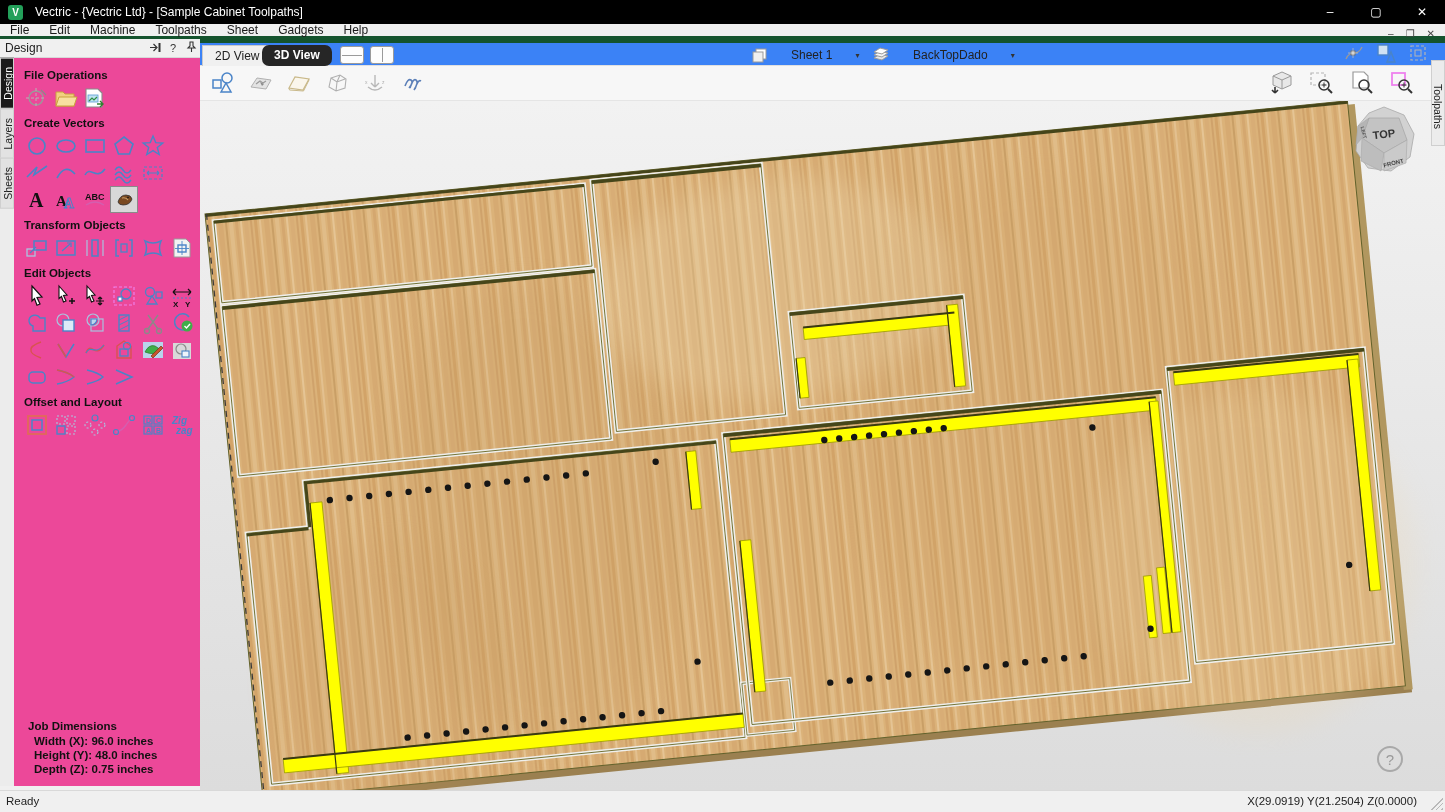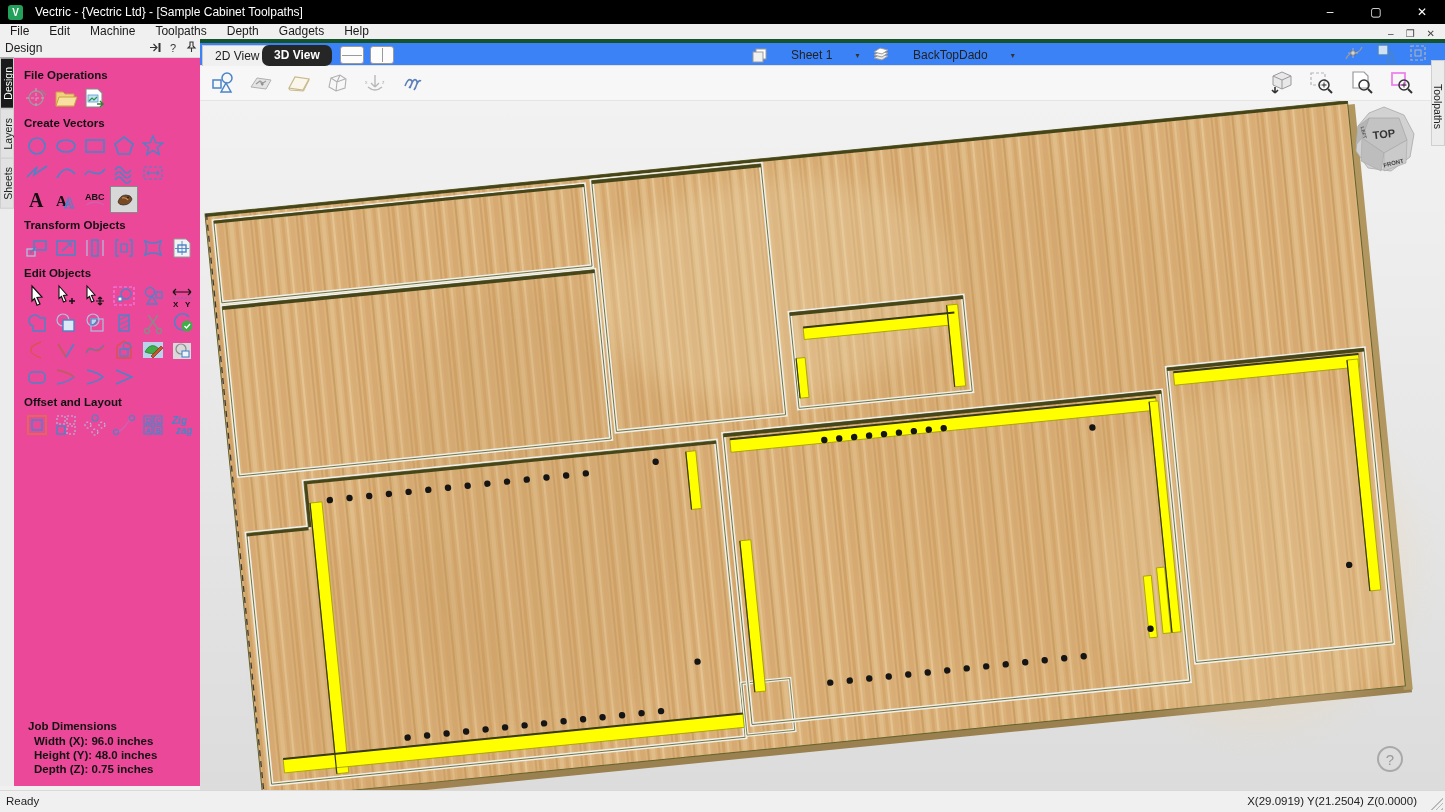--- a/index.html
+++ b/index.html
@@ -7,21 +7,21 @@
   #app { position:relative; width:1445px; height:812px; background:#f0f0f0; }
 
   
   #titlebar { position:absolute; left:0; top:0; width:1445px; height:24px; background:#000; display:flex; align-items:center; color:#fff; font-size:12px; }
   #logo { width:15px; height:15px; margin-left:8px; background:#23a05a; border-radius:3px; color:#fff; font-weight:bold; font-size:10px; display:flex; align-items:center; justify-content:center; }
   #title-text { margin-left:12px; }
   #win-controls { position:absolute; right:0; top:0; height:24px; display:flex; }
   #win-controls span { width:46px; height:24px; display:flex; align-items:center; justify-content:center; font-size:12px; color:#fff; }
 
   
-  #menubar { position:absolute; left:0; top:24px; width:1445px; height:19px; background:#f0f0f0; display:flex; align-items:center; font-size:12px; color:#1a1a1a; border-bottom:4px solid #14532d; }
+  #menubar { position:absolute; left:0; top:24px; width:1445px; height:19px; background:#f0f0f0; display:flex; align-items:center; font-size:12px; color:#1a1a1a; border-bottom:7px solid #14532d; }
   #menubar .menu-item { padding:0 10px; height:19px; line-height:19px; }
   #mdi-controls { position:absolute; right:4px; top:0; height:19px; display:flex; align-items:center; color:#444; font-size:10px; }
   #mdi-controls span { padding:0 6px; }
 
   
   #sidebar { position:absolute; left:0; top:39px; width:176px; height:747px; background:#fff; border-right:7px solid #ec4899; }
   #panel-header { position:absolute; left:0; top:0; width:200px; height:19px; background:#f0f0f0; border-bottom:1px solid #d8d8d8; font-size:12px; color:#222; display:flex; align-items:center; }
   #panel-header .ph-title { margin-left:5px; flex:1; }
   #panel-header .ph-ico { width:18px; text-align:center; color:#333; font-size:11px; }
   #side-tabstrip { position:absolute; left:0; top:19px; width:14px; height:728px; background:#ececec; }
@@ -83,21 +83,21 @@
       <span>▢</span>
       <span>✕</span>
     </div>
   </div>
 
   <div id="menubar">
     <span class="menu-item">File</span>
     <span class="menu-item">Edit</span>
     <span class="menu-item">Machine</span>
     <span class="menu-item">Toolpaths</span>
-    <span class="menu-item">Depth</span>
+    <span class="menu-item">Sheet</span>
     <span class="menu-item">Gadgets</span>
     <span class="menu-item">Help</span>
     <div id="mdi-controls">
       <span>–</span>
       <span>❐</span>
       <span>✕</span>
     </div>
   </div>
 
   <div id="sidebar">

